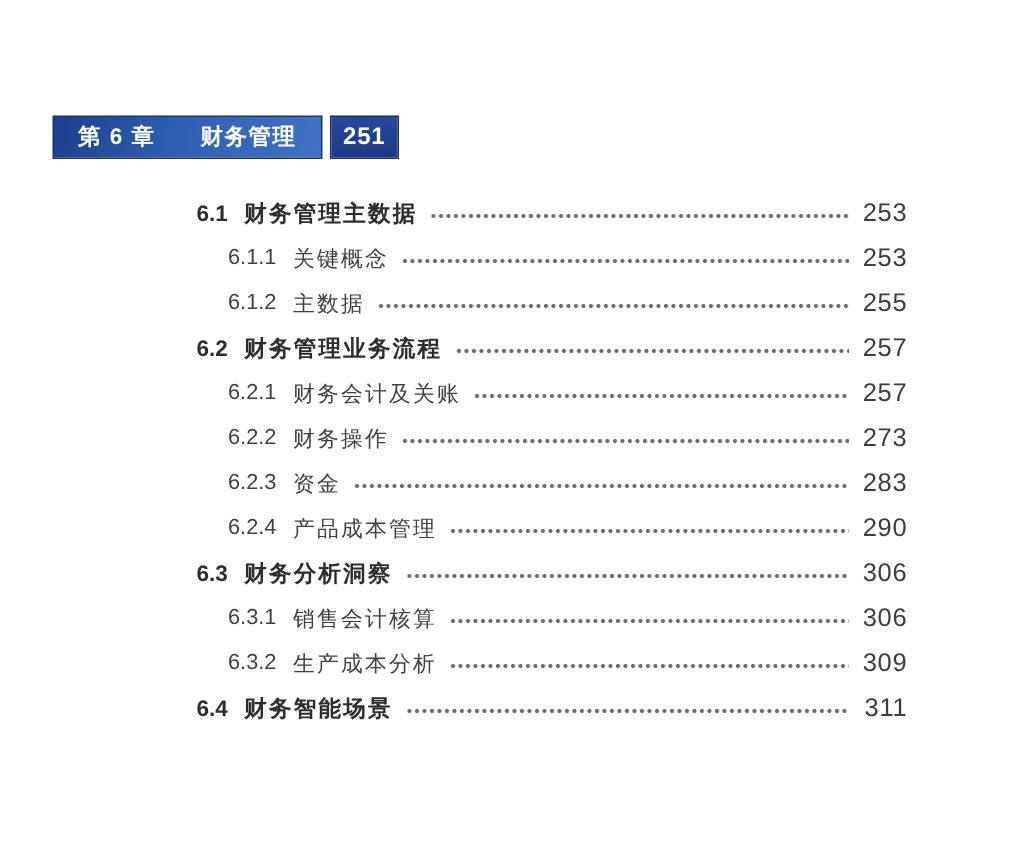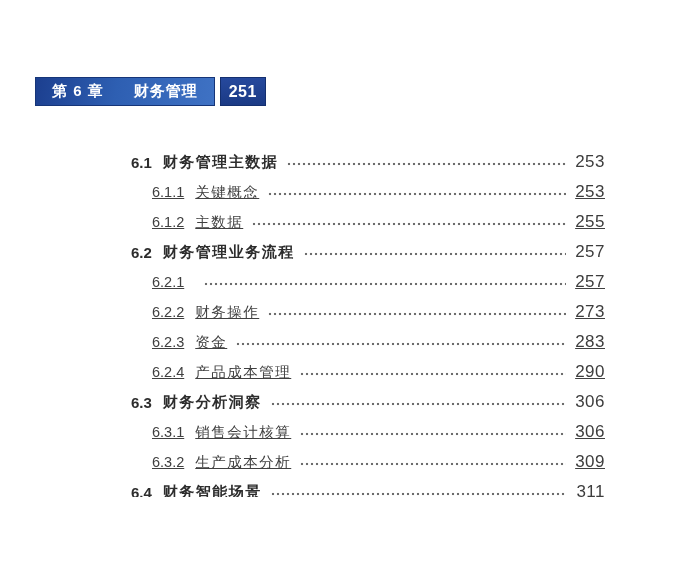--- a/index.html
+++ b/index.html
@@ -52,37 +52,37 @@
     color: #ffffff;
     font-size: 16px;
     font-weight: bold;
     letter-spacing: 0.5px;
   }
 
   
   .toc {
     position: absolute;
     left: 131px;
-    top: 147px;
+    top: 127px;
     width: 474px;
   }
   .toc-row {
     display: flex;
     align-items: center;
     height: 30px;
     font-size: 14.5px;
     color: #404040;
     white-space: nowrap;
   }
   .toc-row.l1 {
     font-weight: bold;
     color: #2d2d2d;
     font-size: 15px;
   }
-  .toc-row.l2 { padding-left: 21px; text-decoration: underline; }
+  .toc-row.l2 { padding-left: 21px; }
   .toc-num { margin-right: 11px; }
   .toc-title { letter-spacing: 1.5px; }
   .toc-dots {
     flex: 1;
     height: 4px;
     margin: 0 9px;
     align-self: center;
     transform: translateY(2px);
     background-image: radial-gradient(circle at 2px 2px, #6c6c6c 1.1px, rgba(0,0,0,0) 1.6px);
     background-size: 5px 4px;
@@ -133,20 +133,21 @@
     <span class="toc-page">255</span>
   </div>
       <div class="toc-row l1">
     <span class="toc-num">6.2</span>
     <span class="toc-title">财务管理业务流程</span>
     <span class="toc-dots"></span>
     <span class="toc-page">257</span>
   </div>
       <div class="toc-row l2">
     <span class="toc-num">6.2.1</span>
+    <span class="toc-title">财务会计及关账</span>
     <span class="toc-dots"></span>
     <span class="toc-page">257</span>
   </div>
       <div class="toc-row l2">
     <span class="toc-num">6.2.2</span>
     <span class="toc-title">财务操作</span>
     <span class="toc-dots"></span>
     <span class="toc-page">273</span>
   </div>
       <div class="toc-row l2">

